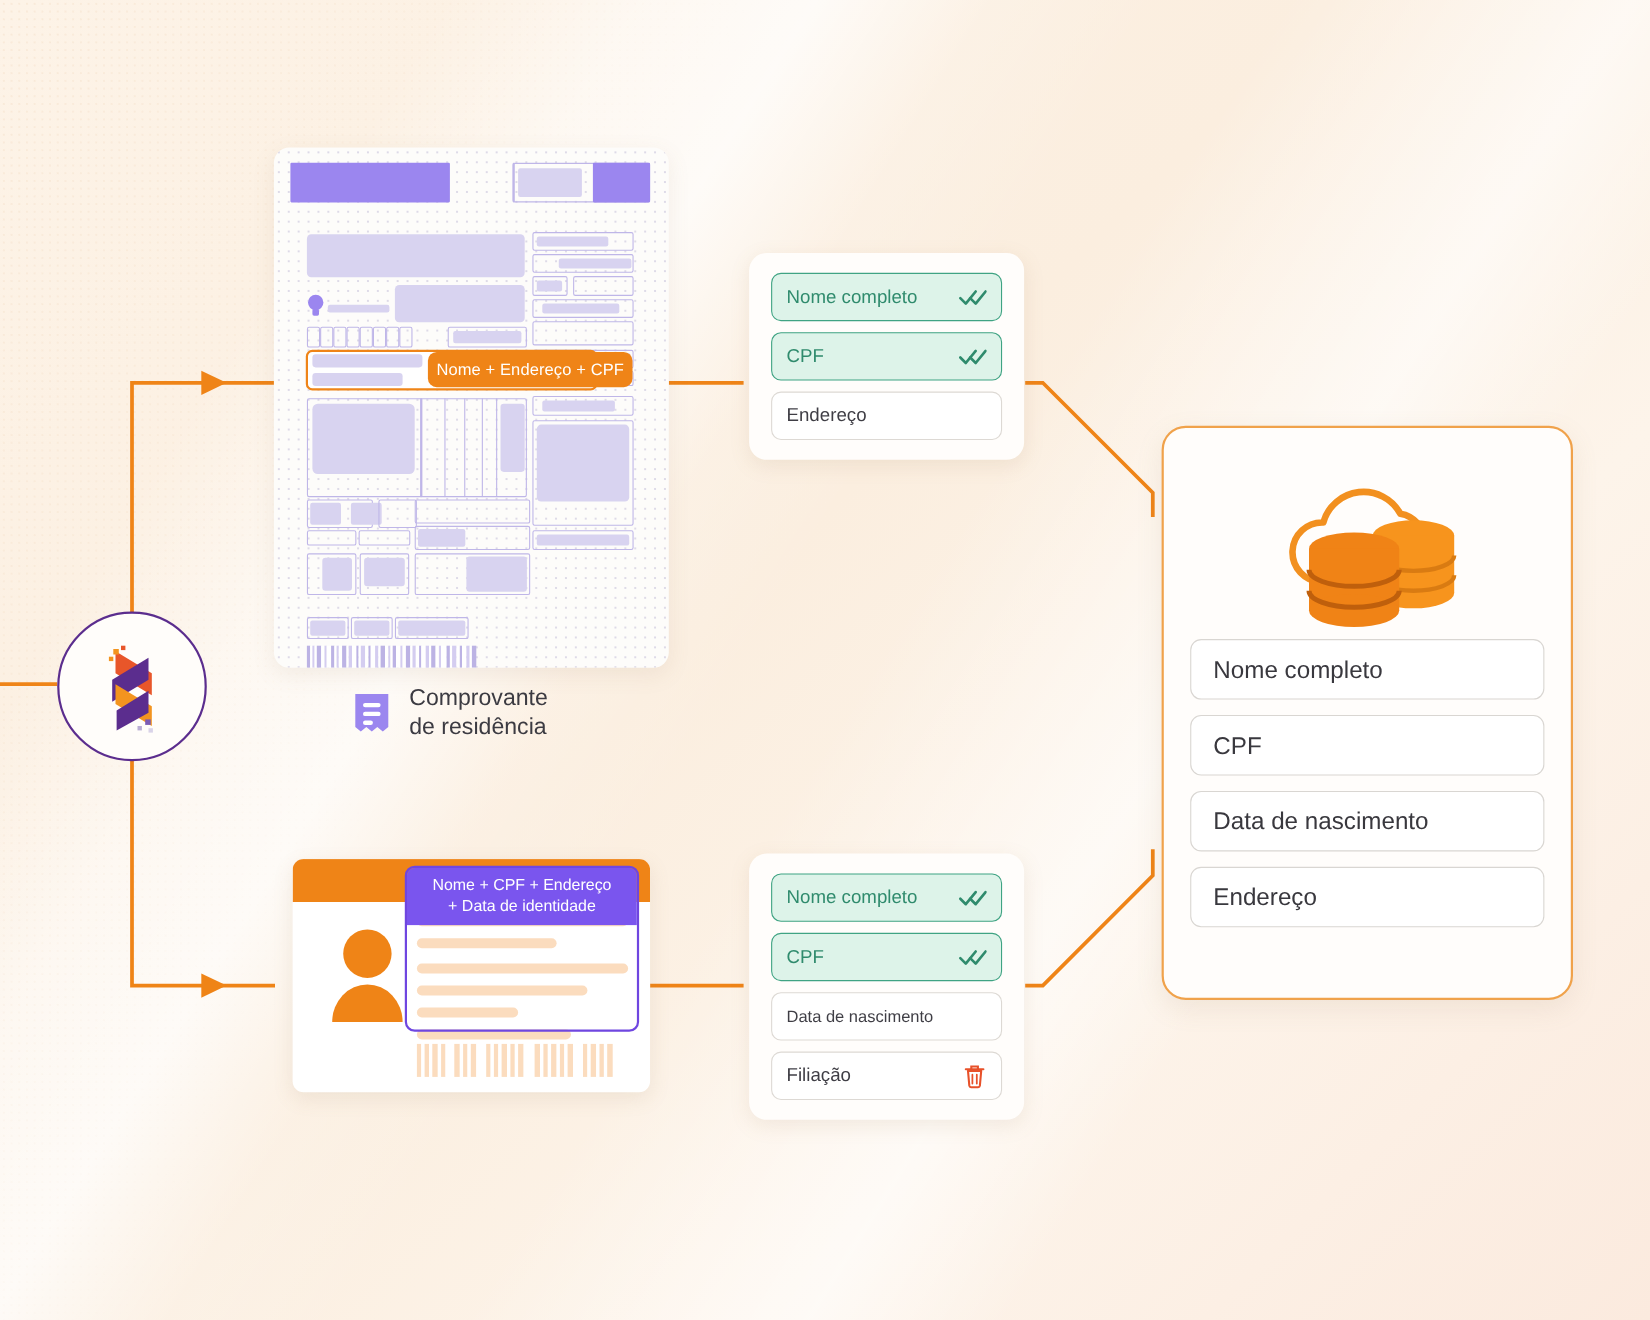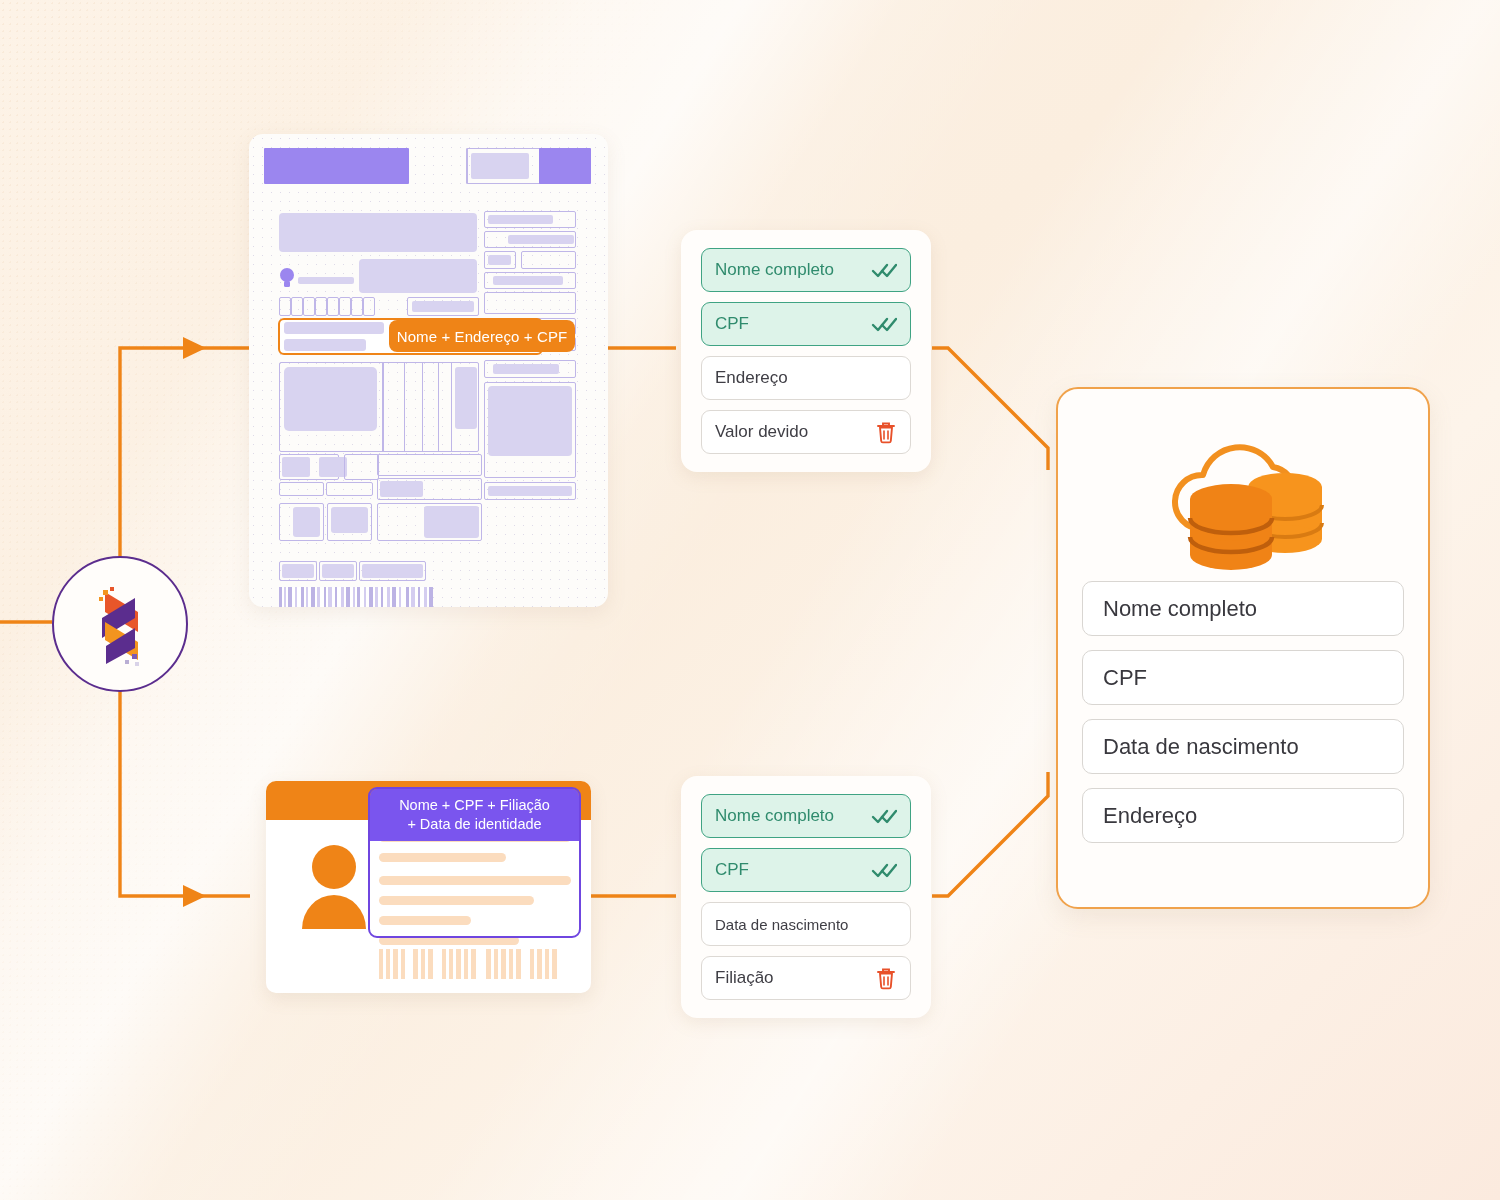--- a/index.html
+++ b/index.html
@@ -322,20 +322,32 @@
           <i style="width:2px;background:#fff"></i>
         <i style="width:4px;background:#bcb3e4"></i>
       </div>
     </div>
   </div>
 
   <div class="tooltip-orange" style="left:389px;top:320px;width:186px;height:32px;">
     <span>Nome + Endereço + CPF</span>
   </div>
 
+  <div class="caption" style="left:320px;top:622px;">
+    <svg width="36" height="40" viewBox="0 0 36 40">
+      <path d="M3 3 h30 v30 l-5 4 -5-4 -5 4 -5-4 -5 4 -5-4 z" fill="#9b86ef"></path>
+      <rect x="10" y="11" width="16" height="4" rx="2" fill="#fff"></rect>
+      <rect x="10" y="19" width="16" height="4" rx="2" fill="#fff"></rect>
+      <rect x="10" y="27" width="9" height="4" rx="2" fill="#fff"></rect>
+    </svg>
+    <div class="caption-text">
+      <div>Comprovante</div>
+      <div>de residência</div>
+    </div>
+  </div>
 
   <div class="id-card">
     <div class="id-head"></div>
     <svg style="position:absolute;left:32px;top:62px;" width="72" height="86" viewBox="0 0 72 86">
       <circle cx="36" cy="24" r="22" fill="#ef8417"></circle>
       <path d="M4 86 a32 34 0 0 1 64 0 z" fill="#ef8417"></path>
     </svg>
     <div class="id-lines">
       <div class="id-line" style="width:192px;"></div>
       <div class="id-line" style="width:127px;"></div>
@@ -384,21 +396,21 @@
       <i style="width:5px;background:#fbdcbe"></i>
         <i style="width:3px;background:#fff"></i>
       <i style="width:4px;background:#fbdcbe"></i>
         <i style="width:3px;background:#fff"></i>
       <i style="width:5px;background:#fbdcbe"></i>
     </div>
   </div>
 
   <div class="tooltip-purple">
     <div class="tooltip-purple-head">
-      <div>Nome + CPF + Filiação</div>
+      <div>Nome + CPF + Endereço</div>
       <div>+  Data de identidade</div>
     </div>
   </div>
 
 
   <div class="field-card" style="left:681px;top:230px;">
     <div class="field-row matched">
       <span class="lbl">Nome completo</span>
       <svg class="dcheck" viewBox="0 0 26 18">
         <path d="M2 10 l5 5 L16 4" fill="none" stroke="#2f8b6d" stroke-width="2.4" stroke-linecap="round" stroke-linejoin="round"></path>
@@ -407,28 +419,20 @@
     </div>
     <div class="field-row matched">
       <span class="lbl">CPF</span>
       <svg class="dcheck" viewBox="0 0 26 18">
         <path d="M2 10 l5 5 L16 4" fill="none" stroke="#2f8b6d" stroke-width="2.4" stroke-linecap="round" stroke-linejoin="round"></path>
         <path d="M11 10 l5 5 L25 4" fill="none" stroke="#2f8b6d" stroke-width="2.4" stroke-linecap="round" stroke-linejoin="round"></path>
       </svg>
     </div>
     <div class="field-row">
       <span class="lbl">Endereço</span>
-    </div>
-    <div class="field-row">
-      <span class="lbl">Valor devido</span>
-      <svg class="trash" viewBox="0 0 22 24">
-        <path d="M3 6 h16 M8 6 V3.5 h6 V6" fill="none" stroke="#e8512a" stroke-width="1.9" stroke-linecap="round"></path>
-        <path d="M5 7.5 h12 l-1.2 13.5 a1.6 1.6 0 0 1-1.6 1.4 h-6.4 a1.6 1.6 0 0 1-1.6-1.4 z" fill="none" stroke="#e8512a" stroke-width="1.9" stroke-linejoin="round"></path>
-        <path d="M9 11 v8 M13 11 v8" stroke="#e8512a" stroke-width="1.6" stroke-linecap="round"></path>
-      </svg>
     </div>
   </div>
 
   <div class="field-card" style="left:681px;top:776px;">
     <div class="field-row matched">
       <span class="lbl">Nome completo</span>
       <svg class="dcheck" viewBox="0 0 26 18">
         <path d="M2 10 l5 5 L16 4" fill="none" stroke="#2f8b6d" stroke-width="2.4" stroke-linecap="round" stroke-linejoin="round"></path>
         <path d="M11 10 l5 5 L25 4" fill="none" stroke="#2f8b6d" stroke-width="2.4" stroke-linecap="round" stroke-linejoin="round"></path>
       </svg>

